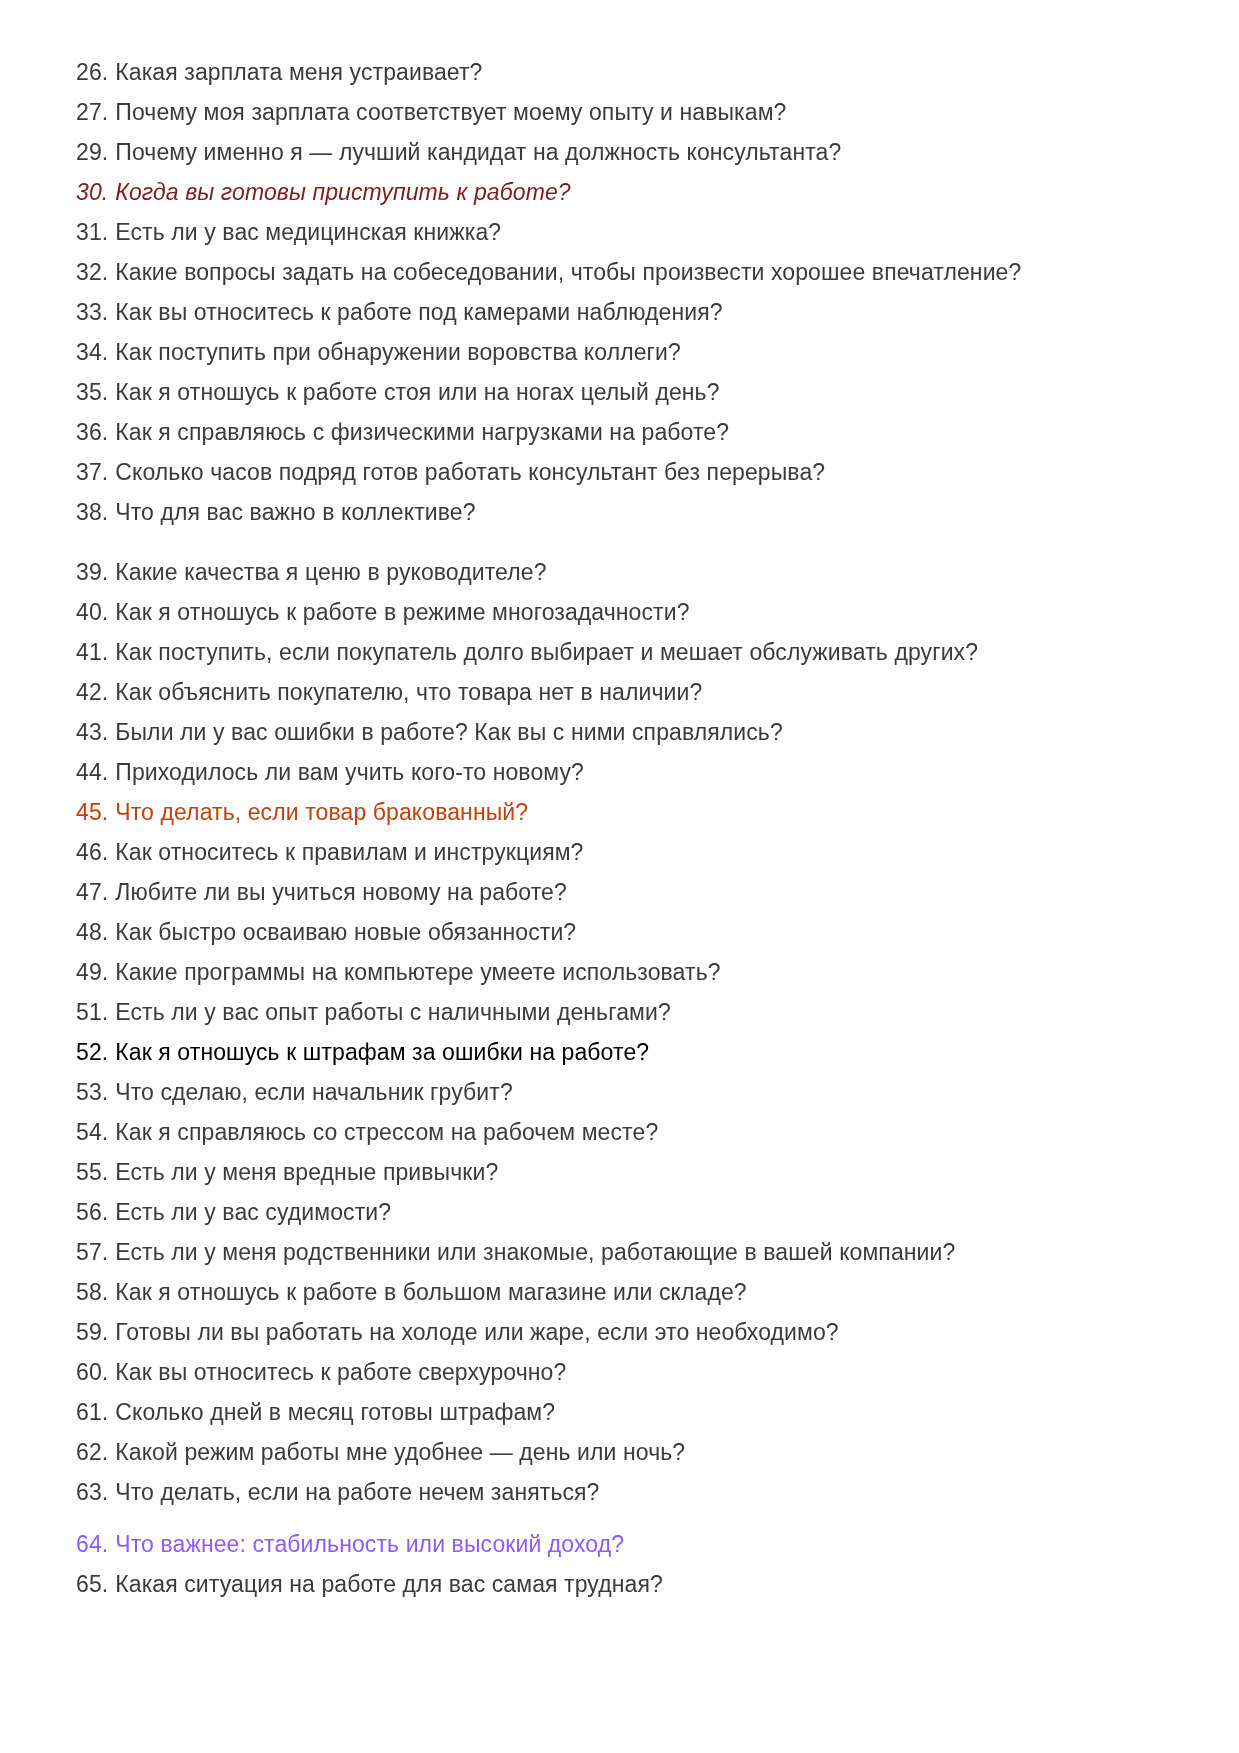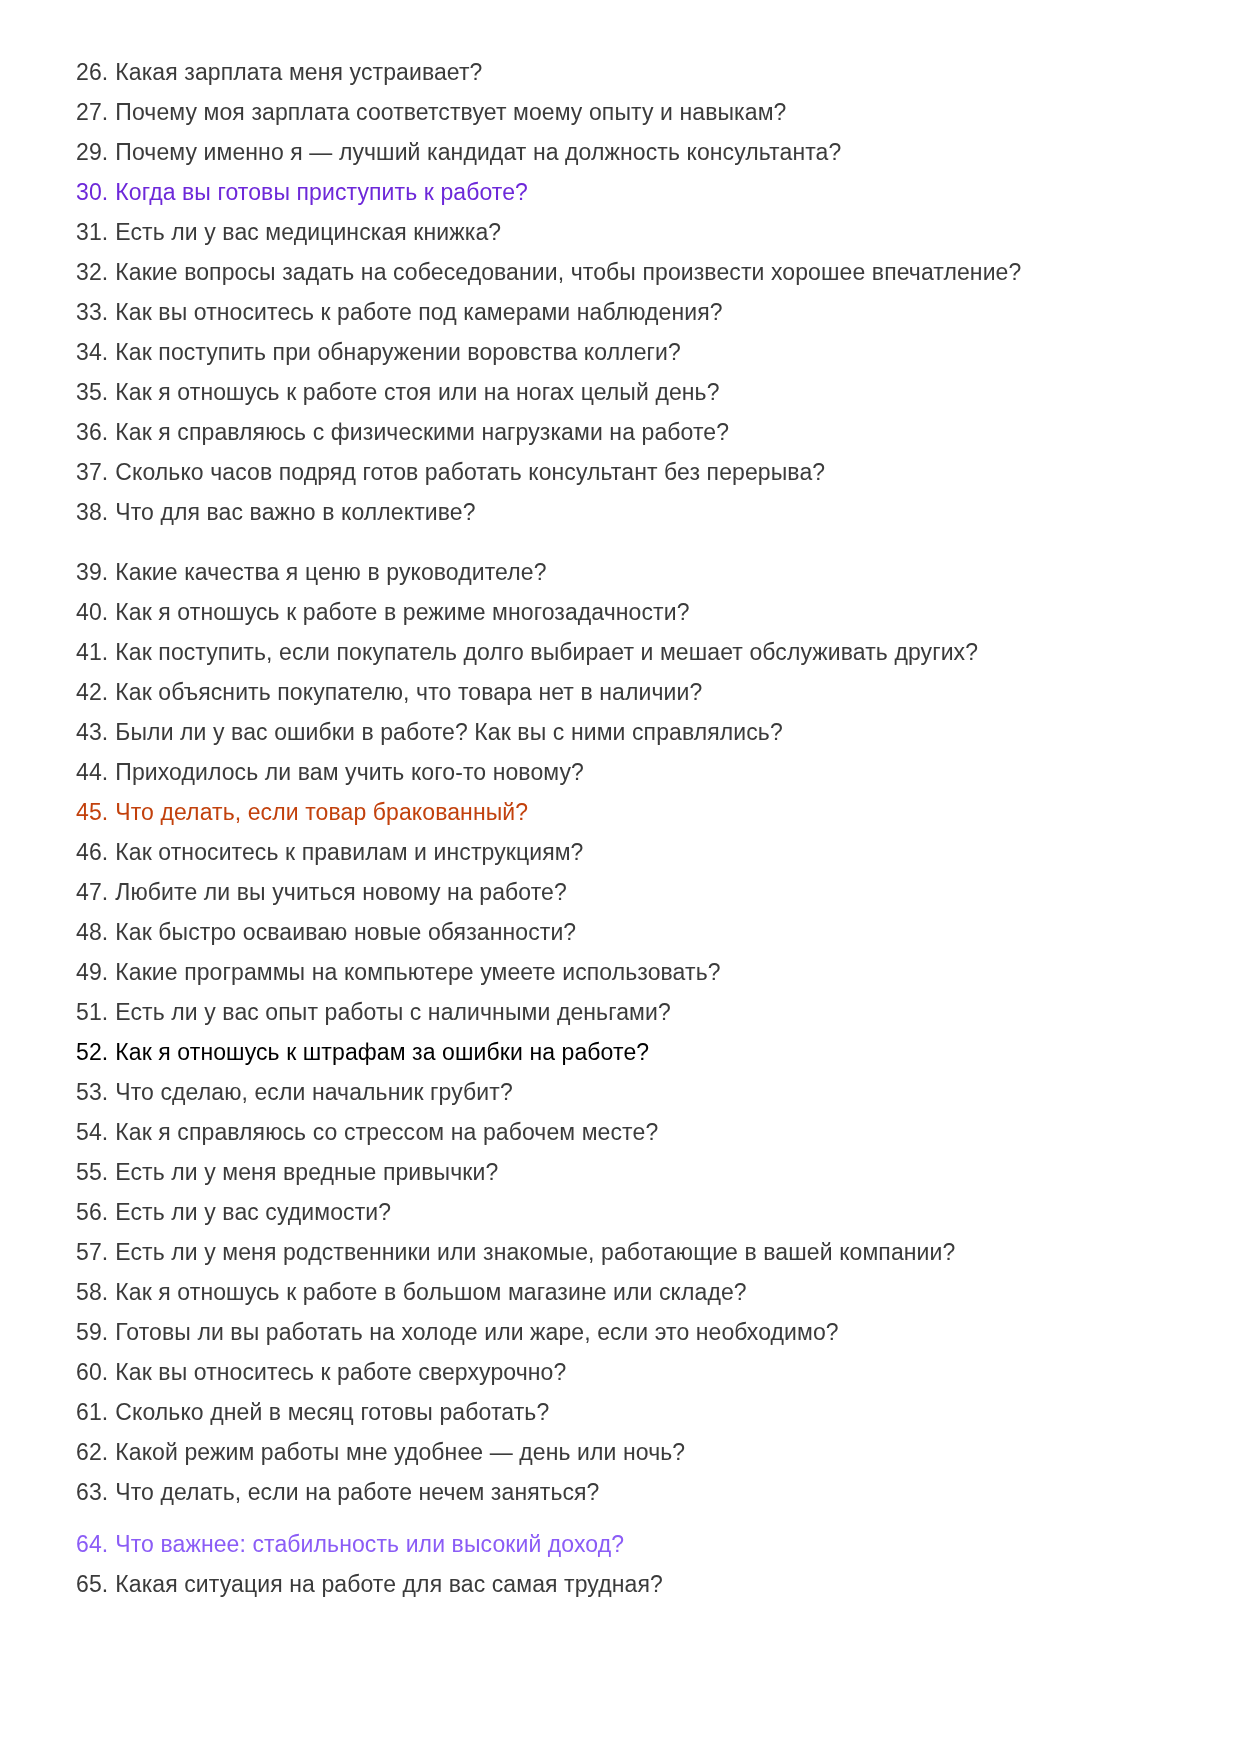--- a/index.html
+++ b/index.html
@@ -41,21 +41,21 @@
 
 <div class="page">
   <ol class="qlist">
   <li class="qitem" style="color: rgb(59, 59, 59);"><span class="qnum">26.</span><span class="qtext">Какая зарплата меня устраивает?</span></li>
 
   <li class="qitem" style="color: rgb(59, 59, 59);"><span class="qnum">27.</span><span class="qtext">Почему моя зарплата соответствует моему опыту и навыкам?</span></li>
 
 
   <li class="qitem" style="color: rgb(59, 59, 59);"><span class="qnum">29.</span><span class="qtext">Почему именно я — лучший кандидат на должность консультанта?</span></li>
 
-  <li class="qitem" style="color: #6d28d9;"><span class="qnum">30.</span><span class="qtext">Когда вы готовы приступить к работе?</span></li>
+  <li class="qitem" style="color: #7f1d1d; font-style: italic;"><span class="qnum">30.</span><span class="qtext">Когда вы готовы приступить к работе?</span></li>
 
   <li class="qitem" style="color: rgb(59, 59, 59);"><span class="qnum">31.</span><span class="qtext">Есть ли у вас медицинская книжка?</span></li>
 
   <li class="qitem" style="color: rgb(59, 59, 59);"><span class="qnum">32.</span><span class="qtext">Какие вопросы задать на собеседовании, чтобы произвести хорошее впечатление?</span></li>
 
   <li class="qitem" style="color: rgb(59, 59, 59);"><span class="qnum">33.</span><span class="qtext">Как вы относитесь к работе под камерами наблюдения?</span></li>
 
   <li class="qitem" style="color: rgb(59, 59, 59);"><span class="qnum">34.</span><span class="qtext">Как поступить при обнаружении воровства коллеги?</span></li>
 
   <li class="qitem" style="color: rgb(59, 59, 59);"><span class="qnum">35.</span><span class="qtext">Как я отношусь к работе стоя или на ногах целый день?</span></li>
@@ -102,21 +102,21 @@
   <li class="qitem" style="color: rgb(59, 59, 59);"><span class="qnum">56.</span><span class="qtext">Есть ли у вас судимости?</span></li>
 
   <li class="qitem" style="color: rgb(59, 59, 59);"><span class="qnum">57.</span><span class="qtext">Есть ли у меня родственники или знакомые, работающие в вашей компании?</span></li>
 
   <li class="qitem" style="color: rgb(59, 59, 59);"><span class="qnum">58.</span><span class="qtext">Как я отношусь к работе в большом магазине или складе?</span></li>
 
   <li class="qitem" style="color: rgb(59, 59, 59);"><span class="qnum">59.</span><span class="qtext">Готовы ли вы работать на холоде или жаре, если это необходимо?</span></li>
 
   <li class="qitem" style="color: rgb(59, 59, 59);"><span class="qnum">60.</span><span class="qtext">Как вы относитесь к работе сверхурочно?</span></li>
 
-  <li class="qitem" style="color: rgb(59, 59, 59);"><span class="qnum">61.</span><span class="qtext">Сколько дней в месяц готовы работать?</span></li>
+  <li class="qitem" style="color: rgb(59, 59, 59);"><span class="qnum">61.</span><span class="qtext">Сколько дней в месяц готовы штрафам?</span></li>
 
   <li class="qitem" style="color: rgb(59, 59, 59);"><span class="qnum">62.</span><span class="qtext">Какой режим работы мне удобнее — день или ночь?</span></li>
 
   <li class="qitem" style="color: rgb(59, 59, 59);"><span class="qnum">63.</span><span class="qtext">Что делать, если на работе нечем заняться?</span></li>
 
   <li class="qitem" style="color: #8b5cf6; margin-top: 12px;"><span class="qnum">64.</span><span class="qtext">Что важнее: стабильность или высокий доход?</span></li>
 
   <li class="qitem" style="color: rgb(59, 59, 59);"><span class="qnum">65.</span><span class="qtext">Какая ситуация на работе для вас самая трудная?</span></li>
 </ol>
 </div>

